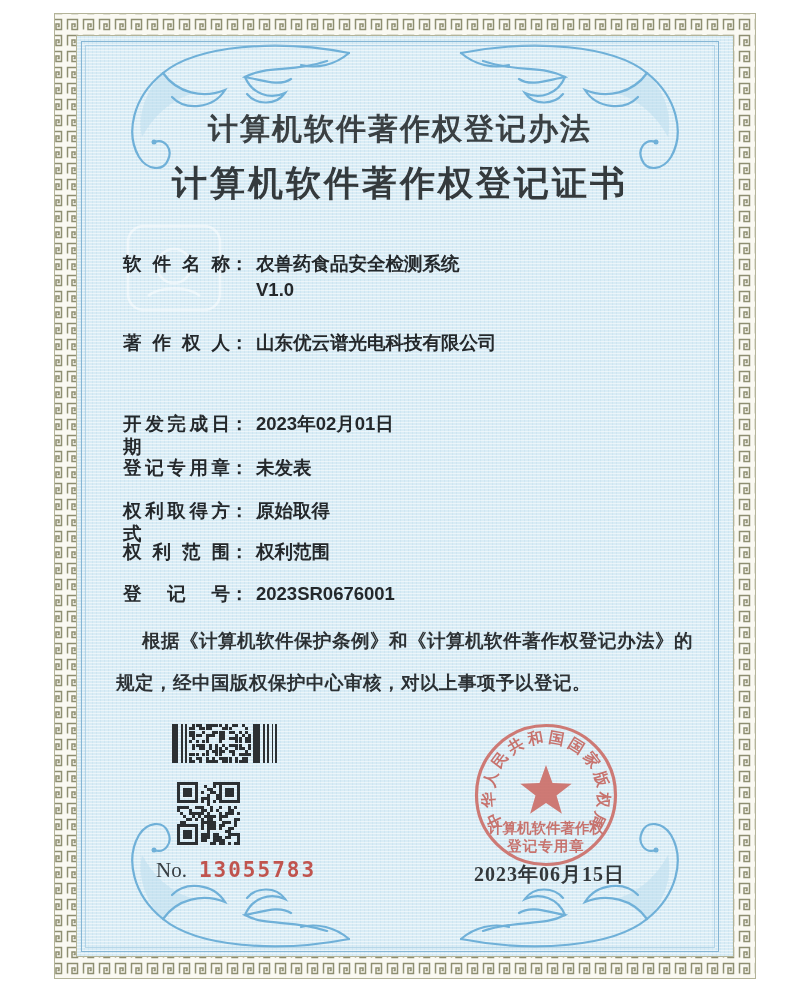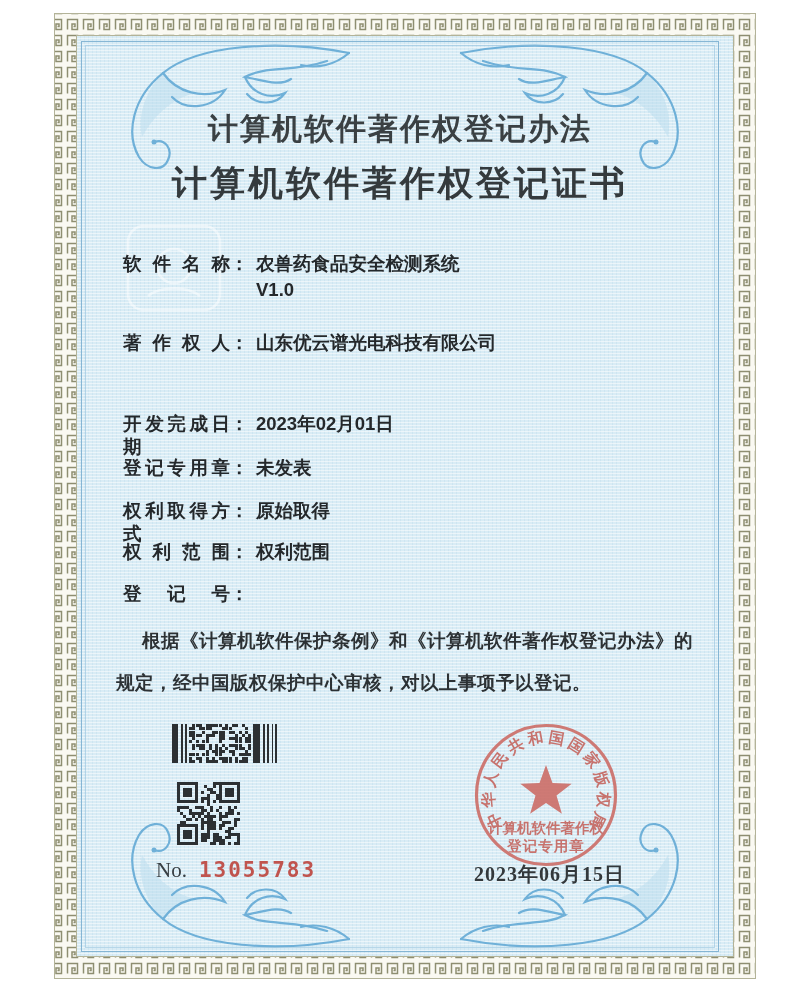--- a/index.html
+++ b/index.html
@@ -141,20 +141,21 @@
         <span>：</span>
       </span>
     <span class="val">权利范围</span>
   </div>
 
   <div class="abs frow" style="top:582px">
     <span class="lbl">
         <span class="lbl-j">登记号</span>
         <span>：</span>
       </span>
+    <span class="val">2023SR0676001</span>
   </div>
 
   <div class="abs stmt" style="left:116px;top:671px">规定，经中国版权保护中心审核，对以上事项予以登记。</div>
   <div class="abs stmt" style="left:142px;top:629px">根据《计算机软件保护条例》和《计算机软件著作权登记办法》的</div>
 
   <div class="abs barcode">
       <i style="left: 0px; top: 0px; width: 6px; height: 39px;"></i>
       <i style="left: 9px; top: 0px; width: 2px; height: 39px;"></i>
       <i style="left: 13px; top: 0px; width: 1.5px; height: 39px;"></i>
       <i style="left: 17px; top: 3.25px; width: 3px; height: 3px;"></i>

